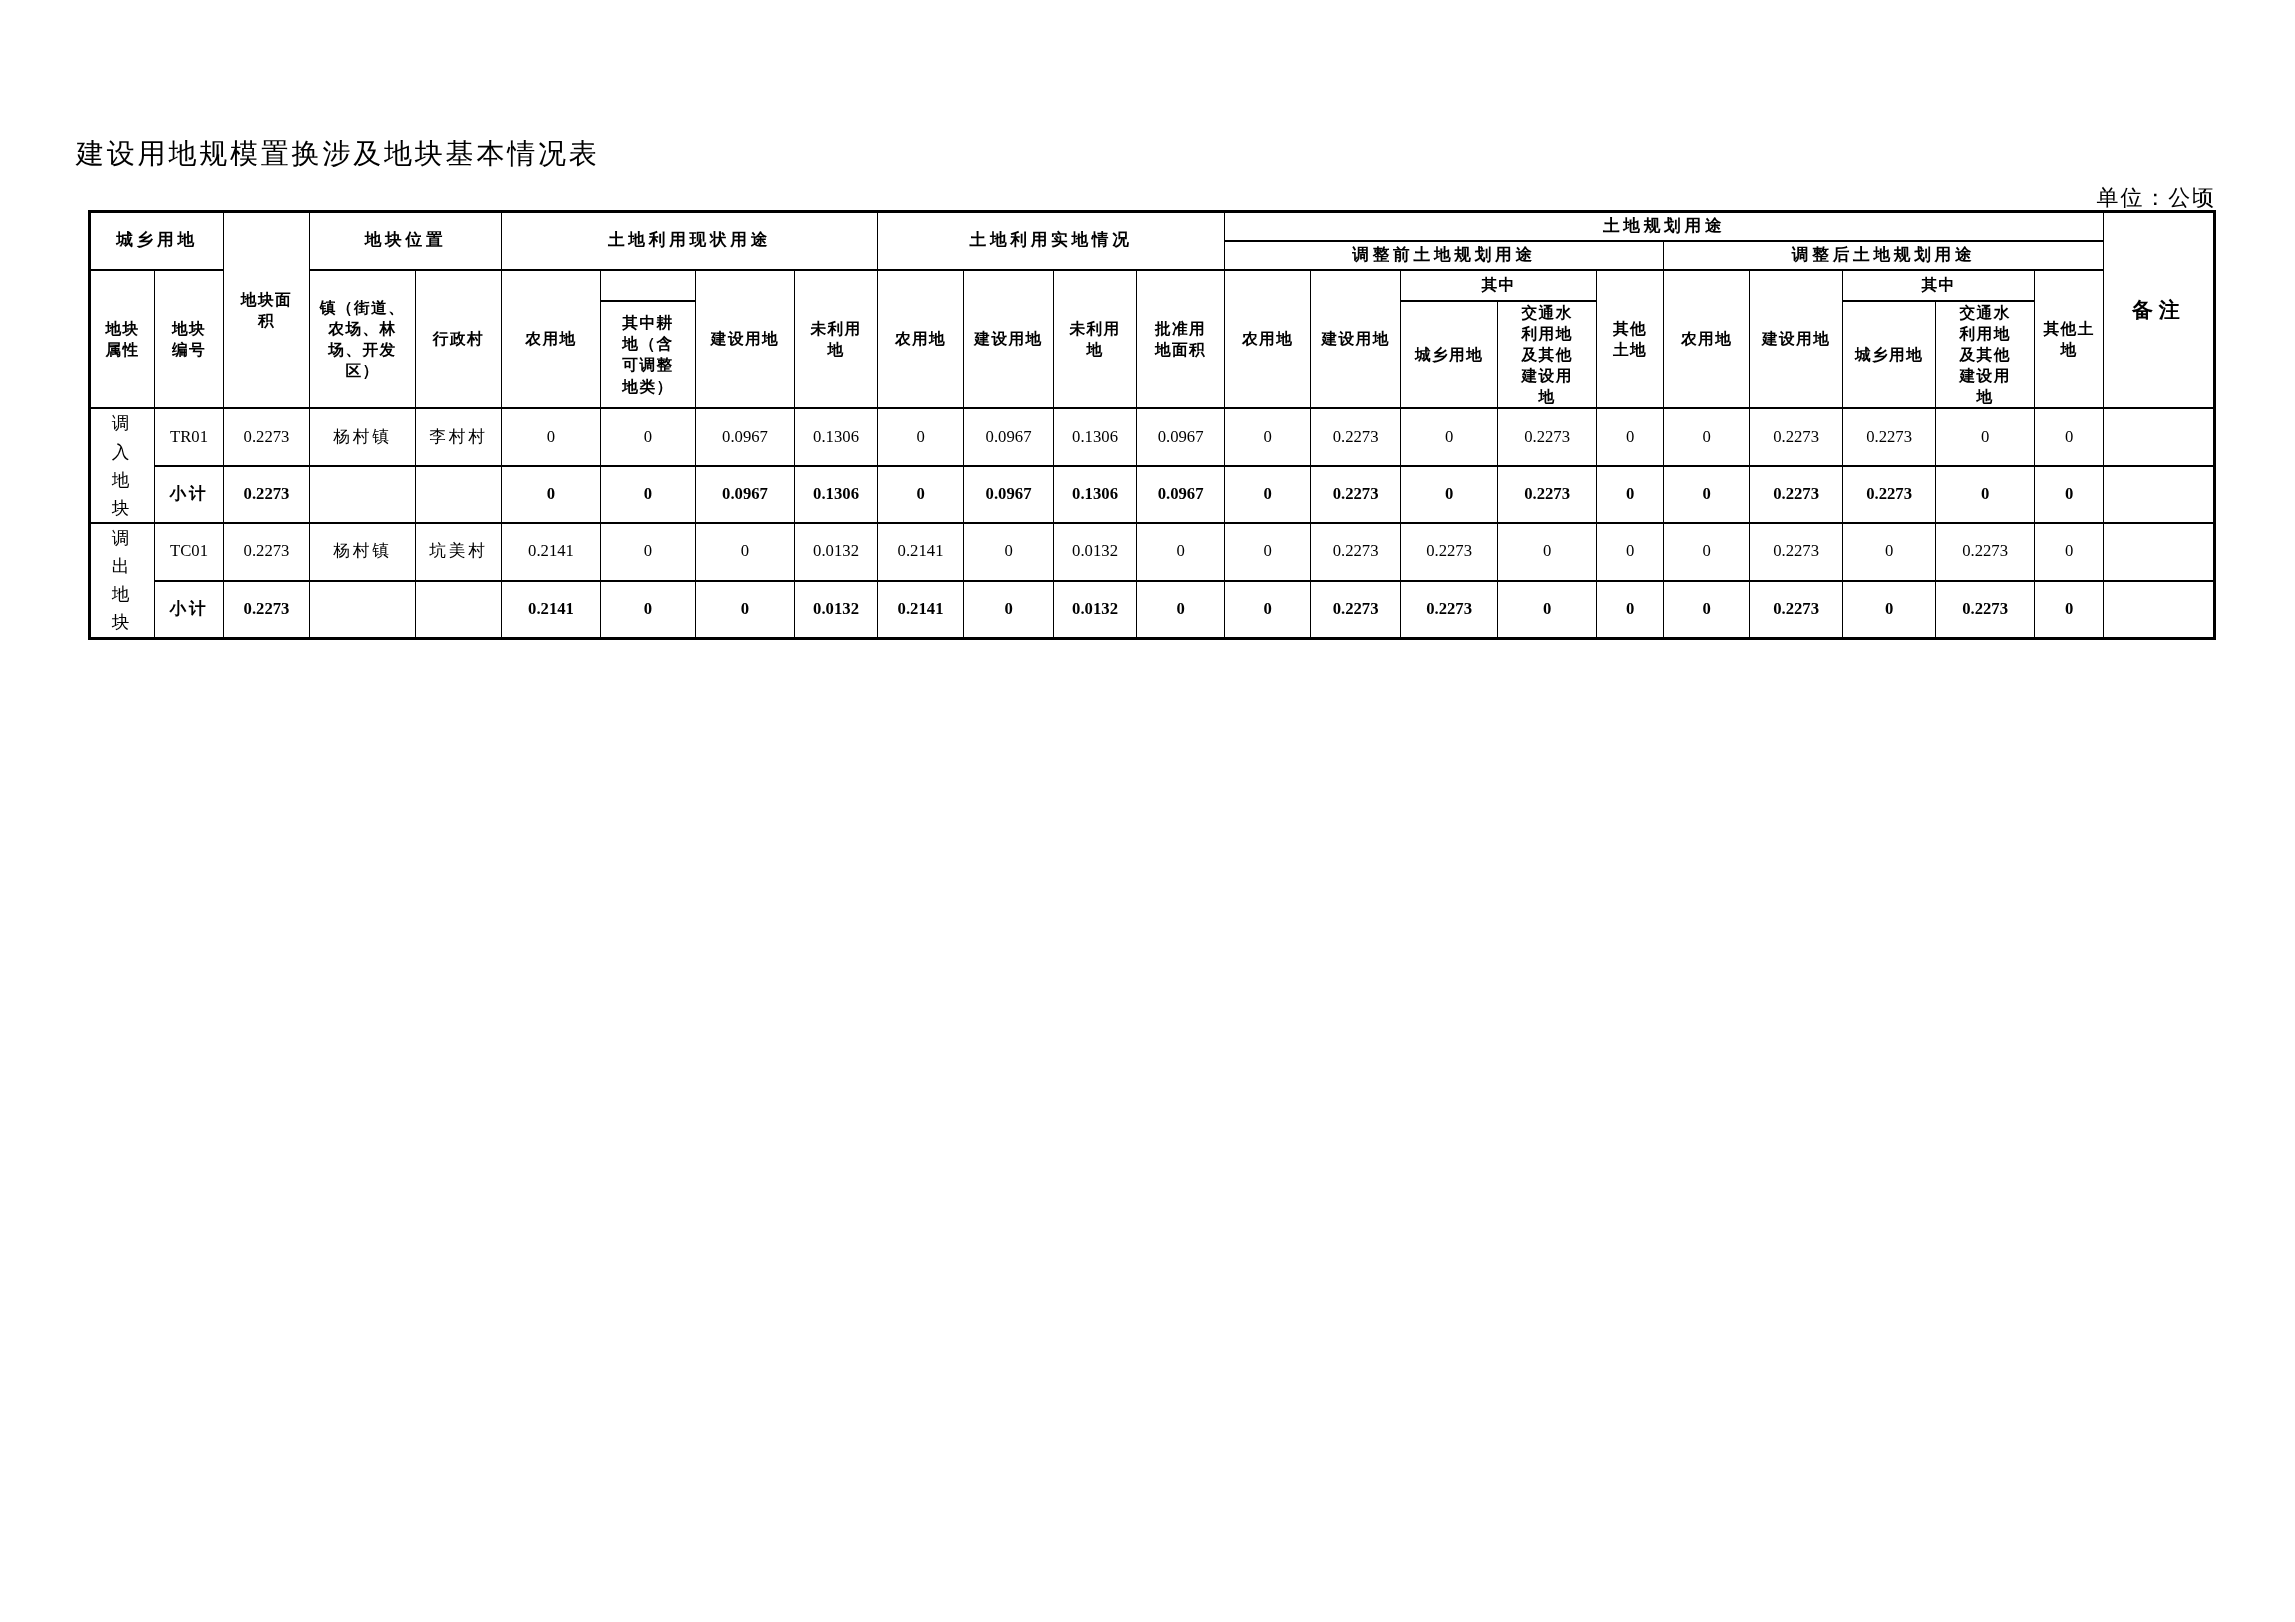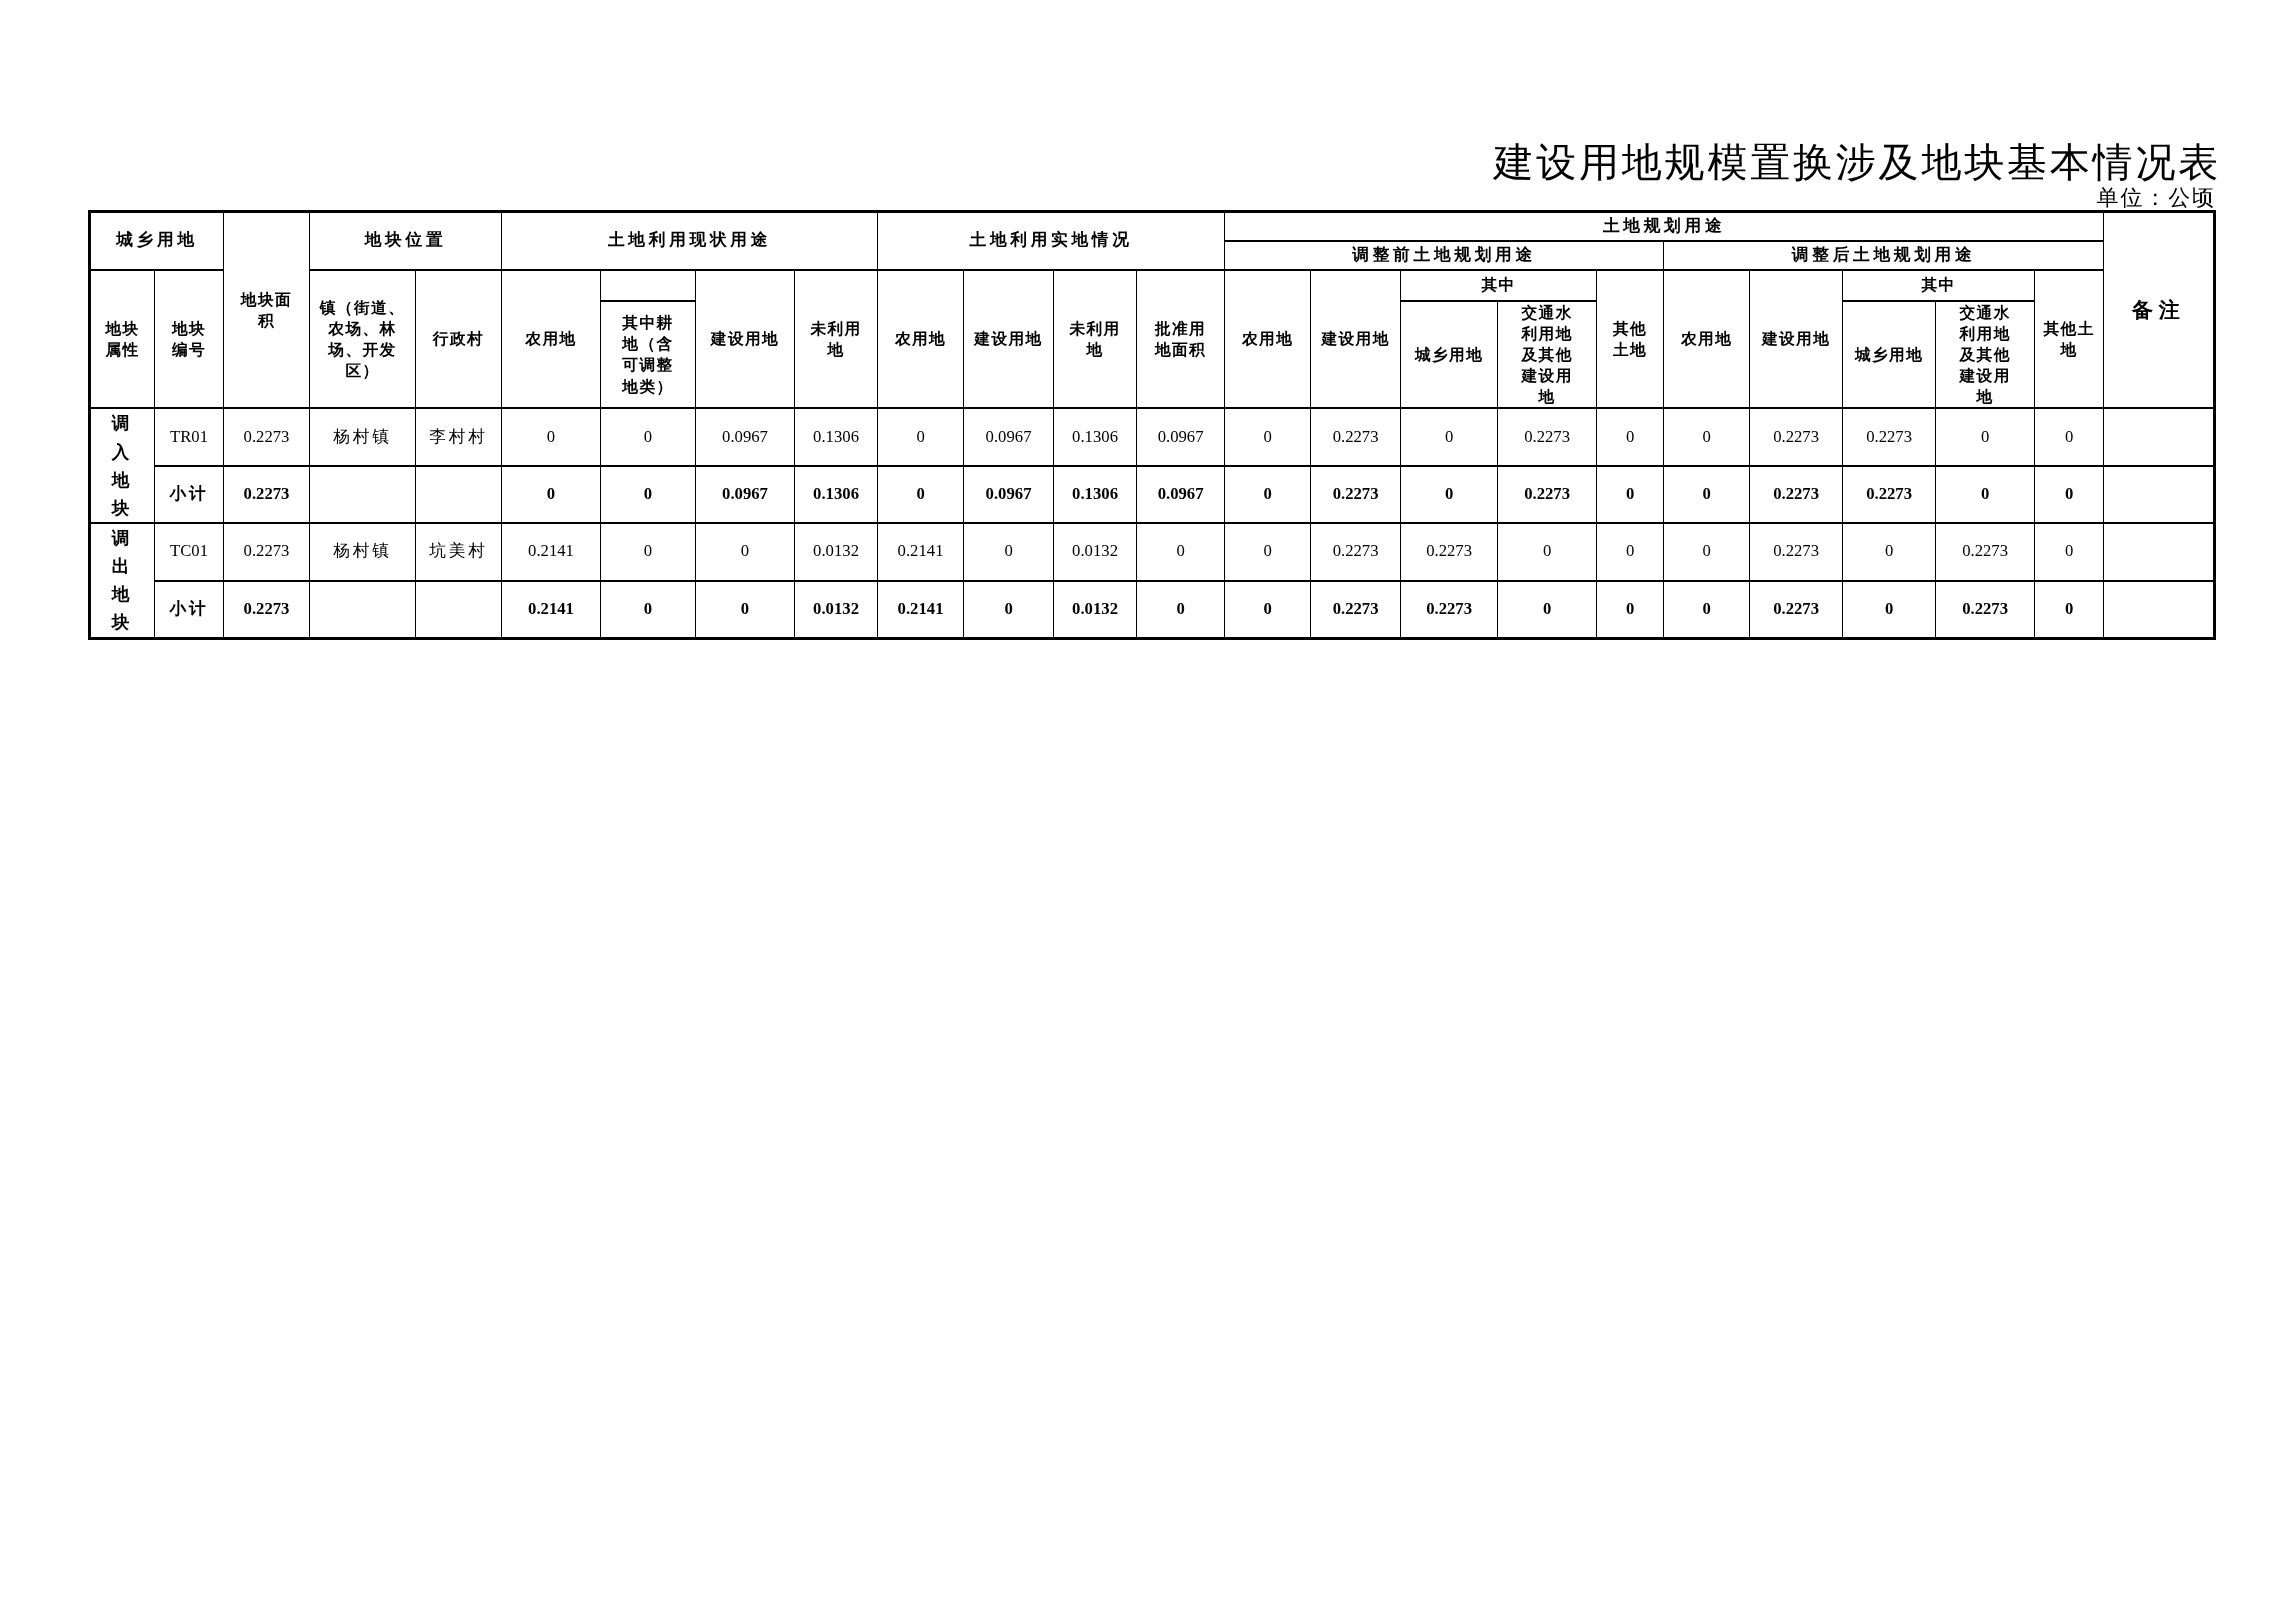--- a/index.html
+++ b/index.html
@@ -1,22 +1,22 @@
 <!DOCTYPE html>
 <html style="font-size:7.4px"><head>
 <meta charset="utf-8">
 <style>
   html,body{margin:0;padding:0;}
   body{
     width:2295px;height:1623px;background:#ffffff;position:relative;
     font-family:"Liberation Serif",serif;color:#000;
   }
   .title{
-    position:absolute;left:93px;top:135px;width:2128px;
-    text-align:right;font-size:40px;letter-spacing:2.8px;white-space:nowrap;
+    position:absolute;left:76px;top:135px;width:2128px;
+    text-align:left;font-size:28px;letter-spacing:2.8px;white-space:nowrap;
   }
   .unit{
     position:absolute;left:88px;top:183px;width:2128px;
     text-align:right;font-size:22px;letter-spacing:1.9px;
   }
   table.land{
     position:absolute;left:88px;top:210px;width:2128px;
     border-collapse:collapse;table-layout:fixed;
     border:3.7px solid #000;
   }
@@ -26,21 +26,21 @@
     text-align:center;vertical-align:middle;padding:0;overflow:hidden;
   }
   th{
     font-family:"Liberation Sans",sans-serif;font-weight:700;
     font-size:15.7px;line-height:1.35;letter-spacing:1.4px;
   }
   .grp{font-size:16.7px;letter-spacing:3.7px;}
   .remark-hd{font-size:21px;letter-spacing:5.6px;}
   td{font-size:16.7px;line-height:1.25;}
   .attr{
-    font-family:"Liberation Sans",sans-serif;font-weight:700;
+    font-family:"Liberation Sans",sans-serif;font-weight:400;
     font-size:17.6px;letter-spacing:3.7px;line-height:1.6;
   }
   .subtotal td{font-weight:700;}
   .txt{letter-spacing:2.8px;}
   
   .p-attr{padding:0 11.6px;}
   .p-num{padding:0 14px;}
   .p-area{padding:0 12px;}
   .p-town{padding:0 3.7px;}
   .p-unused{padding:0 11px;margin-top:40px;}

